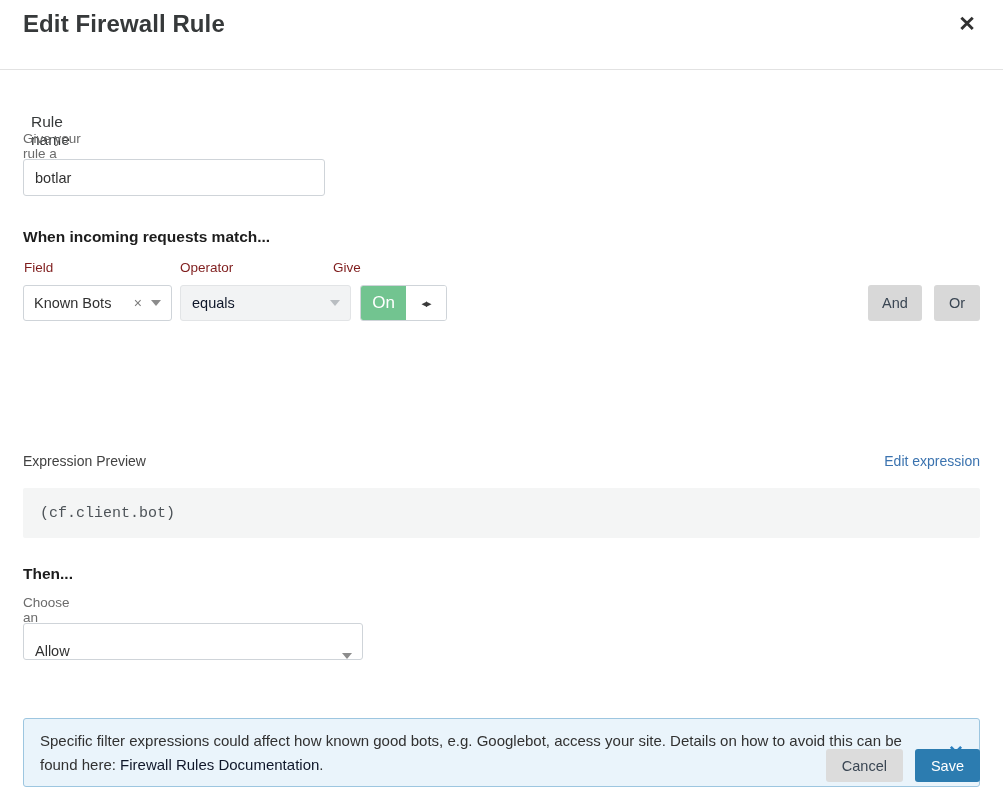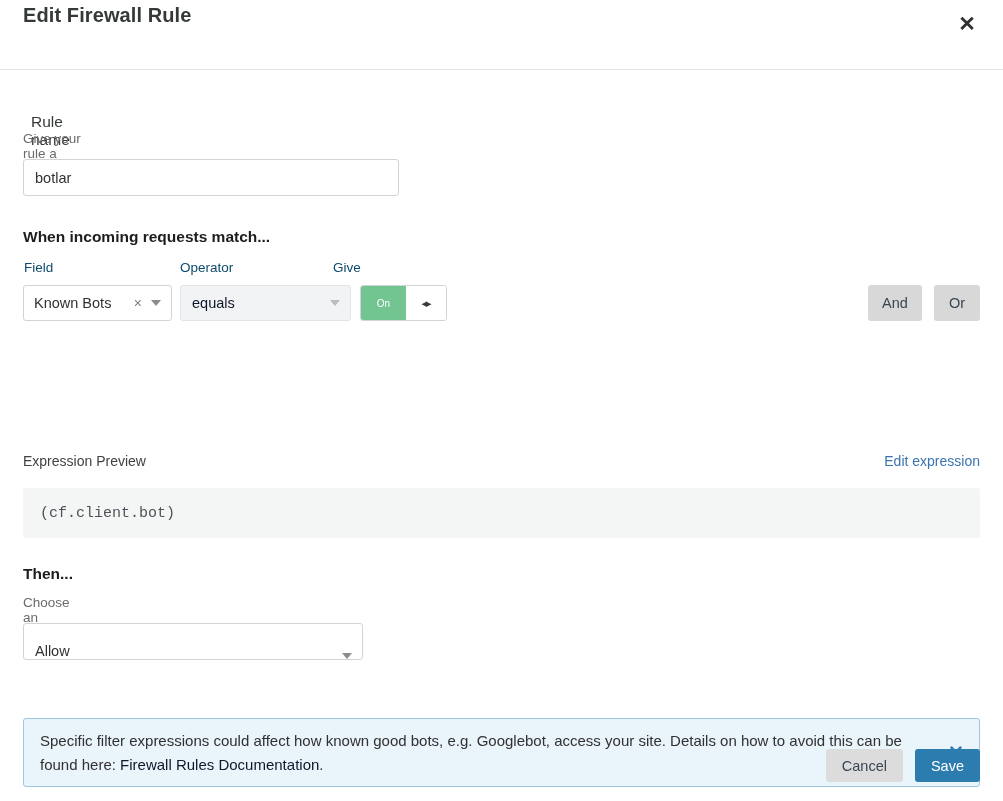--- a/index.html
+++ b/index.html
@@ -21,22 +21,22 @@
 
   
   .dialog-header {
     position: relative;
     height: 70px;
     border-bottom: 1px solid #e2e2e2;
   }
   .dialog-title {
     position: absolute;
     left: 23px;
-    top: 4px;
-    font-size: 20px;
+    top: 10px;
+    font-size: 24px;
     font-weight: bold;
     color: #36393a;
     letter-spacing: 0.1px;
   }
   .close-x {
     position: absolute;
     right: 23px;
     top: 10px;
     width: 26px;
     height: 26px;
@@ -76,41 +76,41 @@
 
   
   .rule-name-block { position: absolute; left: 23px; top: 35px; }
   .rule-name-label { position: absolute; left: 0; top: 0; }
   .rule-name-helper { position: absolute; left: 0; top: 26px; }
 
   .text-input {
     position: absolute;
     left: 0;
     top: 54px;
-    width: 376px;
+    width: 302px;
     height: 37px;
     padding: 12px 11px;
     border: 1px solid #cfd4d9;
     border-radius: 3px;
     background: #fff;
     font-family: "Liberation Sans", sans-serif;
     font-size: 14.5px;
     color: #313131;
     outline: none;
   }
 
   
   .match-block { position: absolute; left: 23px; top: 158px; width: 957px; }
   .match-heading { position: absolute; left: 0; top: 0; }
 
   .col-label {
     position: absolute;
     top: 32px;
     font-size: 13.5px;
-    color: #0c4a6e;
+    color: #7f1d1d;
   }
   .col-field   { left: 1px; }
   .col-oper    { left: 157px; }
   .col-value   { left: 310px; }
 
   .sel {
     position: absolute;
     top: 57px;
     height: 36px;
     border: 1px solid #cfd4d9;
@@ -169,21 +169,21 @@
     cursor: pointer;
     background: #fff;
   }
   .toggle-on {
     width: 45px;
     background: #72c490;
     color: #ffffff;
     display: flex;
     align-items: center;
     justify-content: center;
-    font-size: 10px;
+    font-size: 17px;
   }
   .toggle-handle {
     flex: 1;
     background: #ffffff;
     display: flex;
     align-items: center;
     justify-content: center;
     color: #3b3b3b;
     font-size: 11px;
     letter-spacing: -1px;

